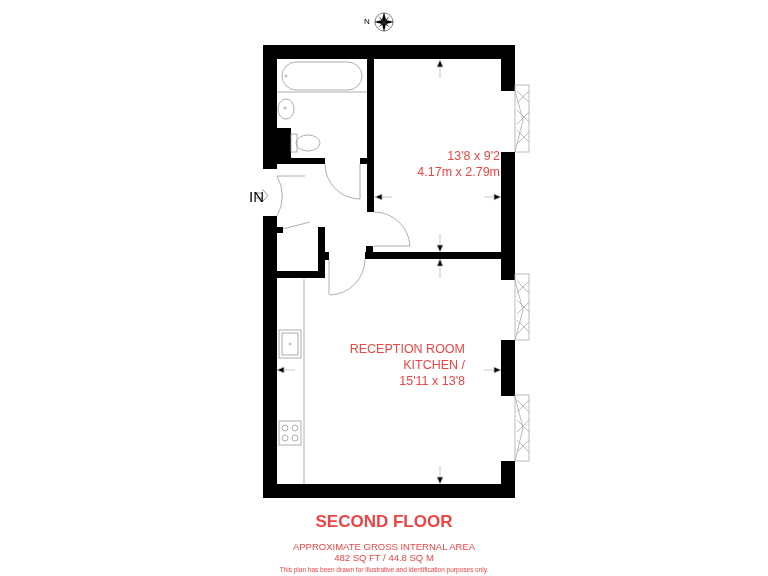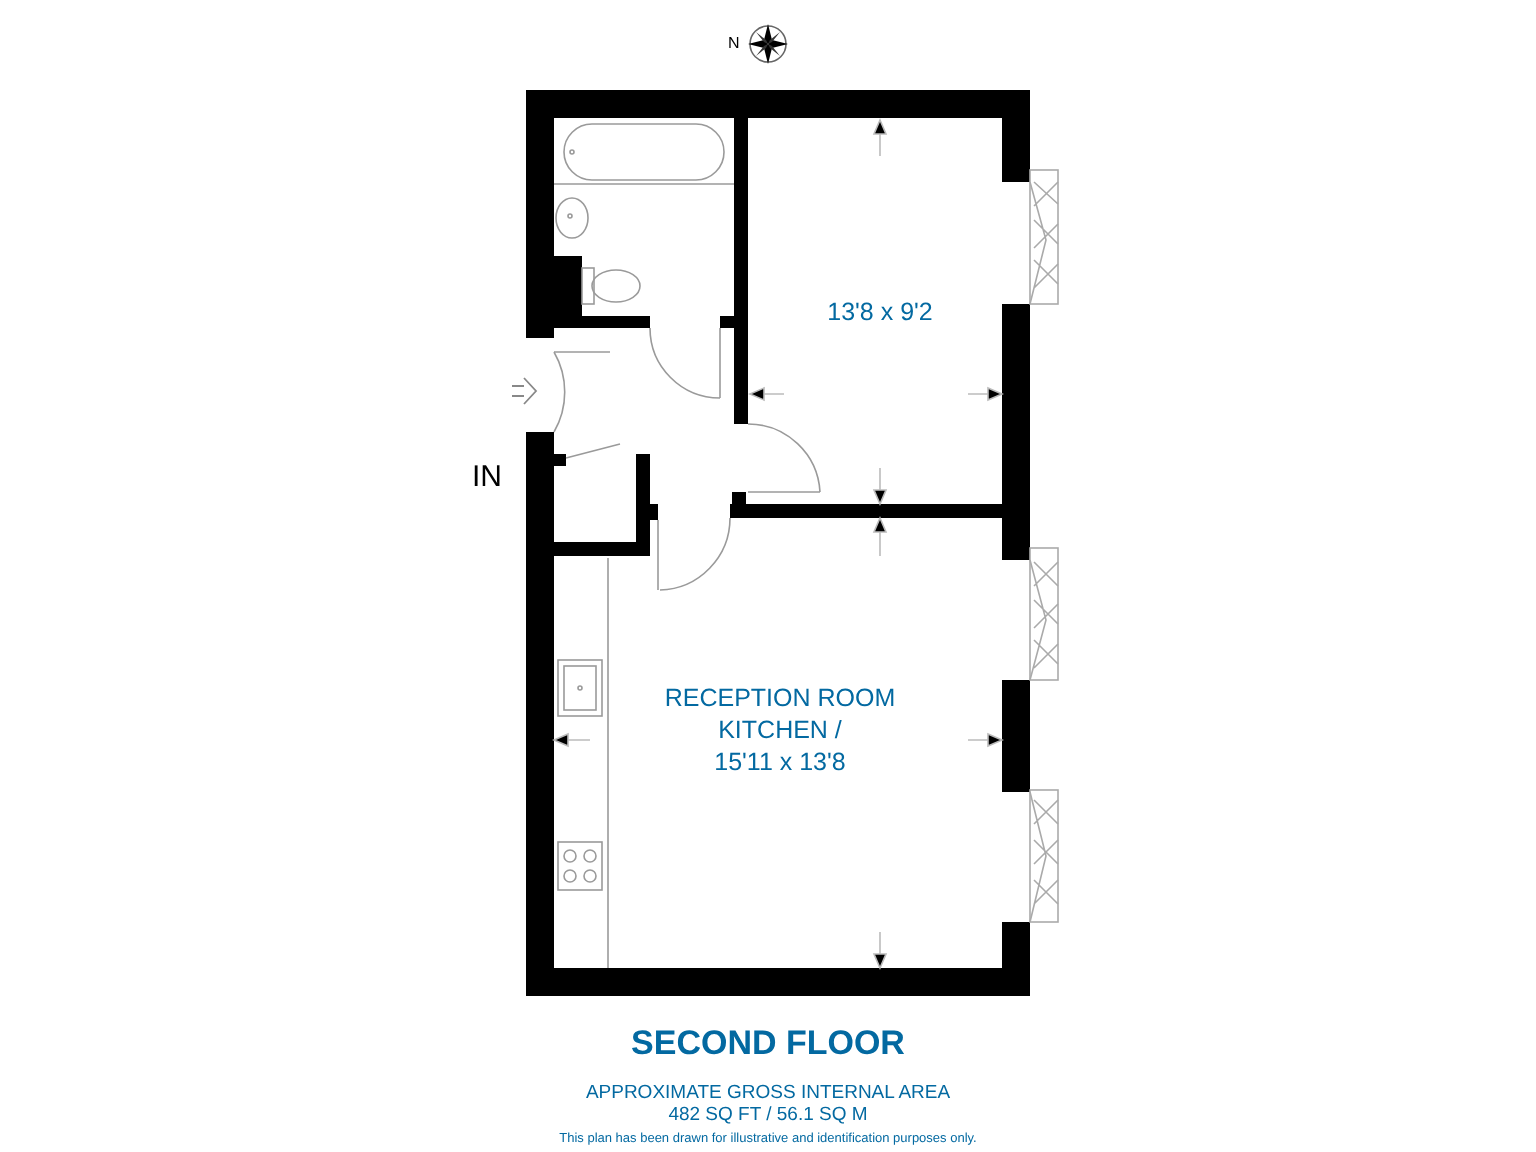--- a/index.html
+++ b/index.html
@@ -1,19 +1,19 @@
 <!DOCTYPE html>
 <html><head>
 <meta charset="utf-8">
 <style>
   html, body { margin: 0; padding: 0; background: #ffffff; }
   body { width: 768px; height: 576px; position: relative; overflow: hidden; font-family: "Liberation Sans", sans-serif; }
   #plan { position: absolute; left: 0; top: 0; }
-  .txt { position: absolute; text-align: center; color: #0369a1; }
-  .room-label { position: absolute; text-align: center; font-size: 12.5px; line-height: 16px; color: #0369a1; }
+  .txt { position: absolute; text-align: center; color: #ef4444; }
+  .room-label { position: absolute; text-align: right; font-size: 12.5px; line-height: 16px; color: #ef4444; }
   .title { font-weight: bold; font-size: 17px; }
   .area { font-weight: normal; font-size: 9.5px; line-height: 11px; }
   .disclaimer { font-size: 6.5px; }
   .in-label { position: absolute; font-size: 15px; }
   .compass-n { position: absolute; font-size: 8px; }
 </style>
 </head>
 <body>
 
 <svg id="plan" width="768" height="576" viewBox="0 0 768 576" xmlns="http://www.w3.org/2000/svg">
@@ -147,30 +147,31 @@
       <polygon points="494,367 494,373 501,370"></polygon>
   </g>
 
   <g fill="none" stroke="#888" stroke-width="0.9">
     <path d="M256,193 L262,193 M256,198 L262,198 M262,189 L268,195.5 L262,202"></path>
   </g>
 </svg>
 
 <div class="compass-n" style="left:364px;top:17px;">N</div>
 
-<div class="in-label" style="left:236px;top:188px;margin-top:42px;">IN</div>
+<div class="in-label" style="left:249px;top:188px;">IN</div>
 
 <div class="room-label" style="left:380px;top:148px;width:120px;">
   <div>13'8 x 9'2</div>
+  <div>4.17m x 2.79m</div>
 </div>
 
 <div class="room-label" style="left:315px;top:341px;width:150px;">
   <div>RECEPTION ROOM</div>
   <div>KITCHEN /</div>
   <div>15'11 x 13'8</div>
 </div>
 
 <div class="txt title" style="left:284px;top:512px;width:200px;">SECOND FLOOR</div>
 
 <div class="txt area" style="left:264px;top:541px;width:240px;">APPROXIMATE GROSS INTERNAL AREA</div>
-<div class="txt area" style="left:264px;top:552px;width:240px;">482 SQ FT / 56.1 SQ M</div>
+<div class="txt area" style="left:264px;top:552px;width:240px;">482 SQ FT / 44.8 SQ M</div>
 
 <div class="txt disclaimer" style="left:234px;top:566px;width:300px;">This plan has been drawn for illustrative and identification purposes only.</div>
 
 </body></html>

